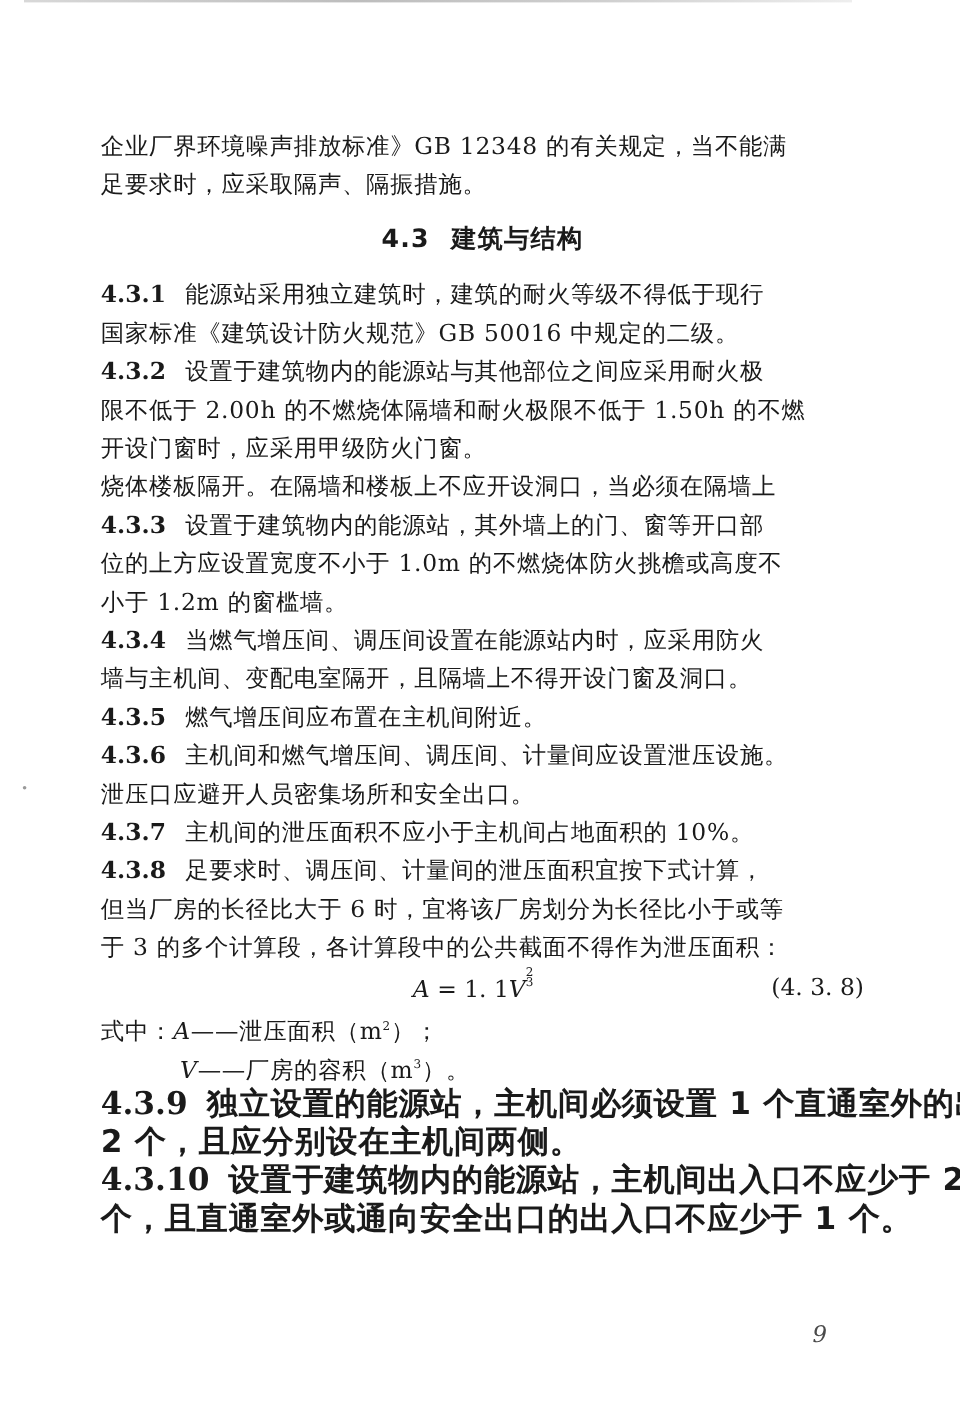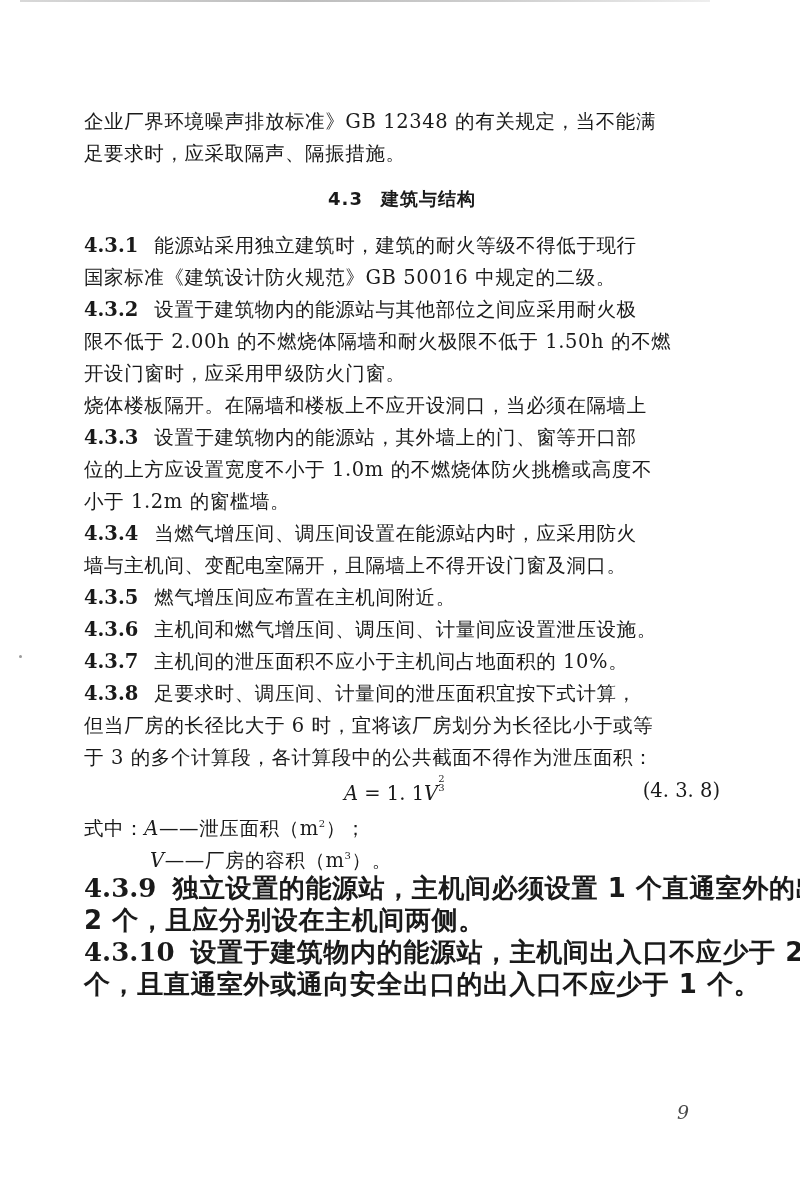--- a/index.html
+++ b/index.html
@@ -33,21 +33,21 @@
       font-size: 19.5px;
       line-height: 32px;
       height: 32px;
       white-space: nowrap;
       letter-spacing: 0.6px;
     }
     .section-heading {
       text-align: center;
       font-family: "DejaVu Sans", "Liberation Sans", sans-serif;
       font-weight: bold;
-      font-size: 18px;
+      font-size: 21px;
       height: 34px;
       line-height: 34px;
       margin-top: 12px;
       margin-bottom: 14px;
       letter-spacing: 1px;
     }
     .section-heading .num {
       margin-right: 18px;
     }
     .clause-num {
@@ -165,20 +165,21 @@
     <div class="line"><span class="clause-num">4.3.4</span><span>当燃气增压间、调压间设置在能源站内时，应采用防火</span></div>
     <div class="line">墙与主机间、变配电室隔开，且隔墙上不得开设门窗及洞口。</div>
   </div>
 
   <div>
     <div class="line"><span class="clause-num">4.3.5</span><span>燃气增压间应布置在主机间附近。</span></div>
   </div>
 
   <div>
     <div class="line"><span class="clause-num">4.3.6</span><span>主机间和燃气增压间、调压间、计量间应设置泄压设施。</span></div>
+    <div class="line">泄压口应避开人员密集场所和安全出口。</div>
   </div>
 
   <div>
     <div class="line"><span class="clause-num">4.3.7</span><span>主机间的泄压面积不应小于主机间占地面积的 10%。</span></div>
   </div>
 
   <div>
     <div class="line"><span class="clause-num">4.3.8</span><span>足要求时、调压间、计量间的泄压面积宜按下式计算，</span></div>
     <div class="line">但当厂房的长径比大于 6 时，宜将该厂房划分为长径比小于或等</div>
     <div class="line">于 3 的多个计算段，各计算段中的公共截面不得作为泄压面积：</div>

